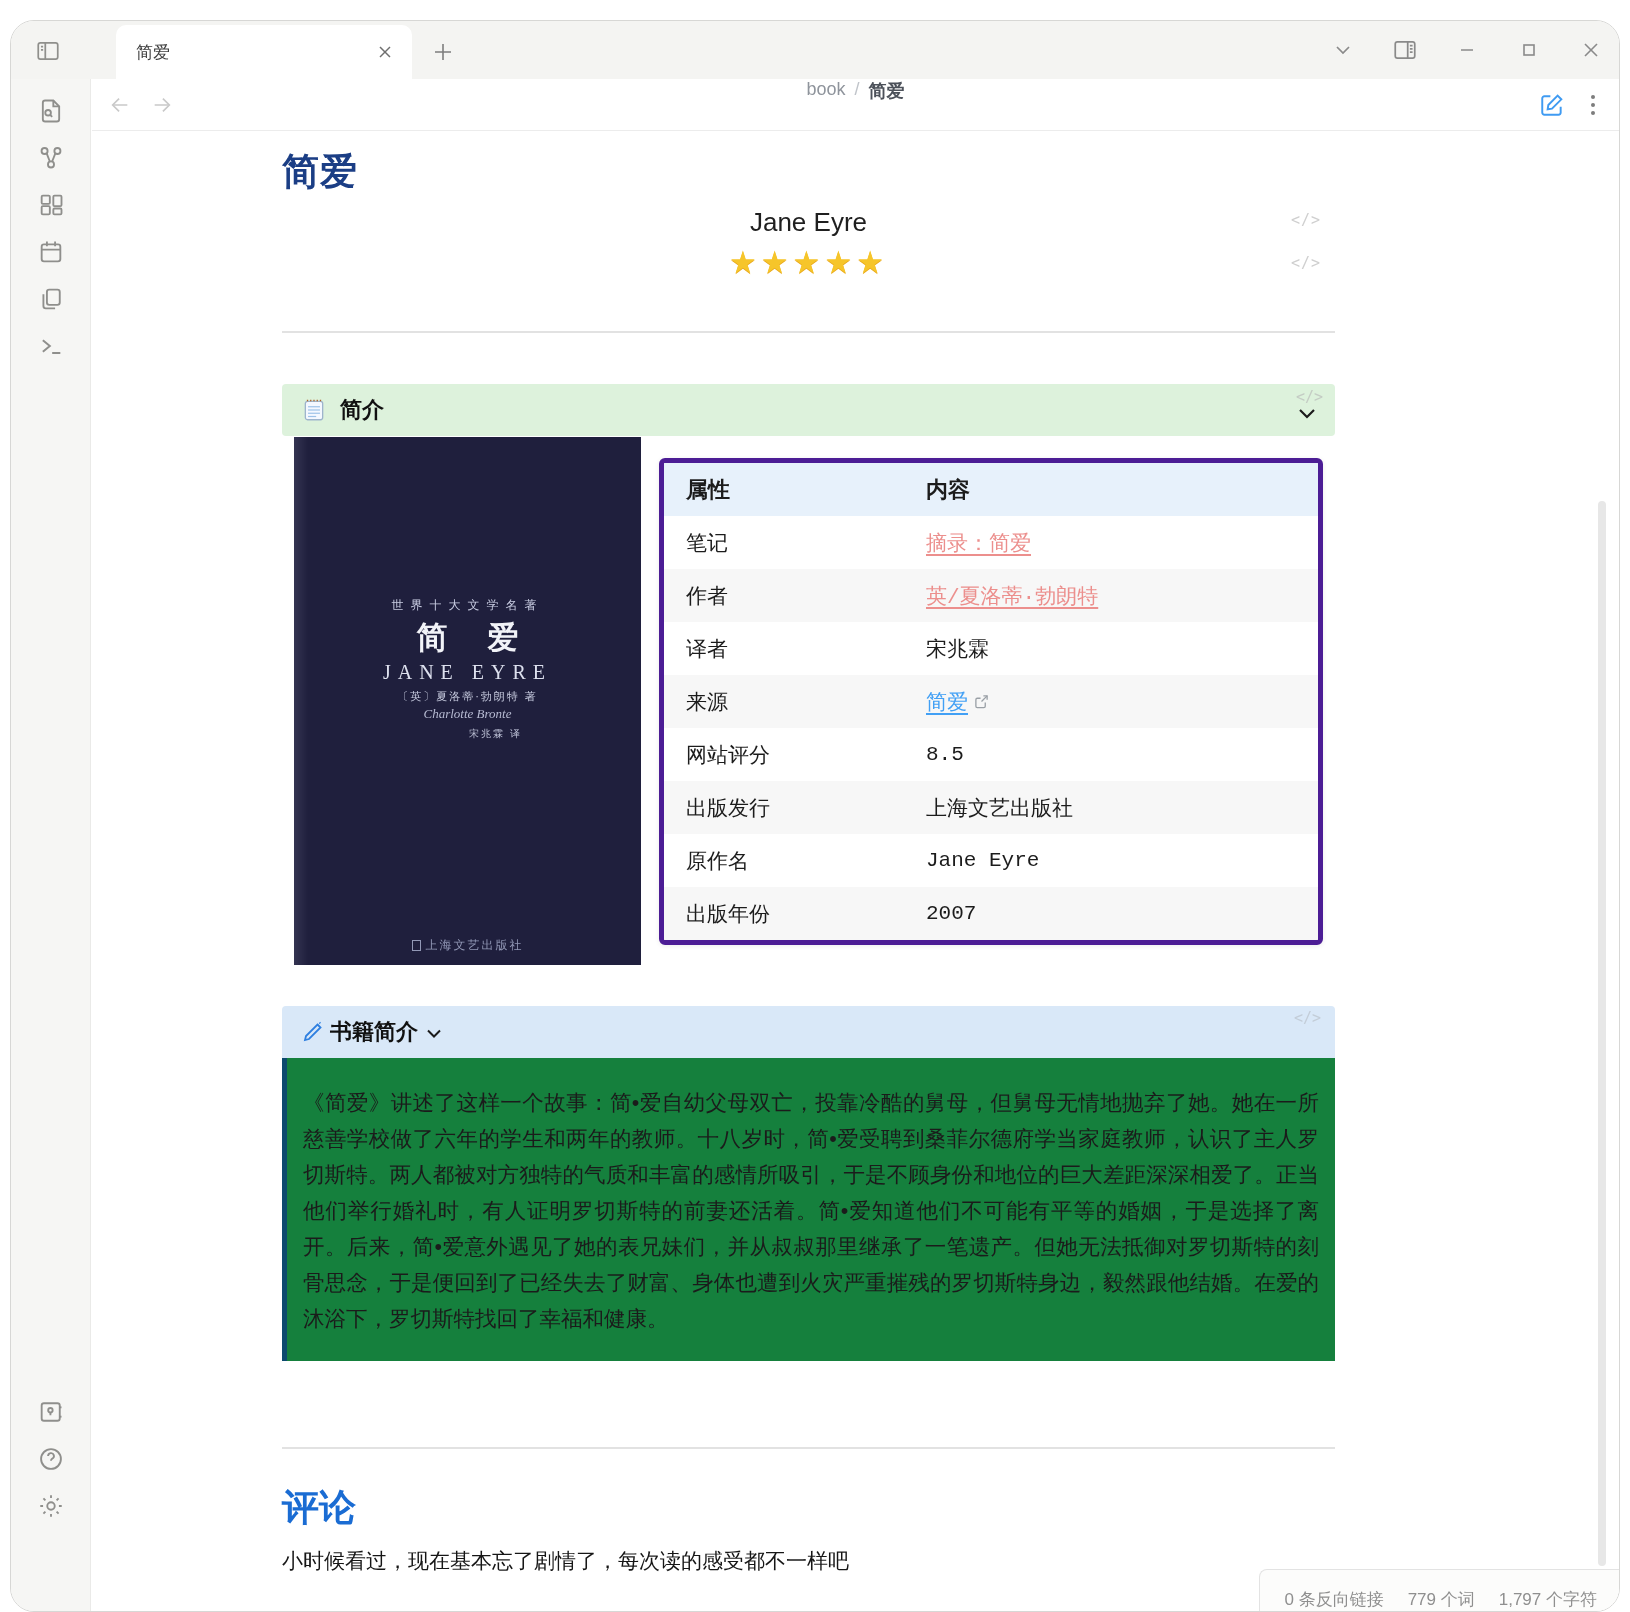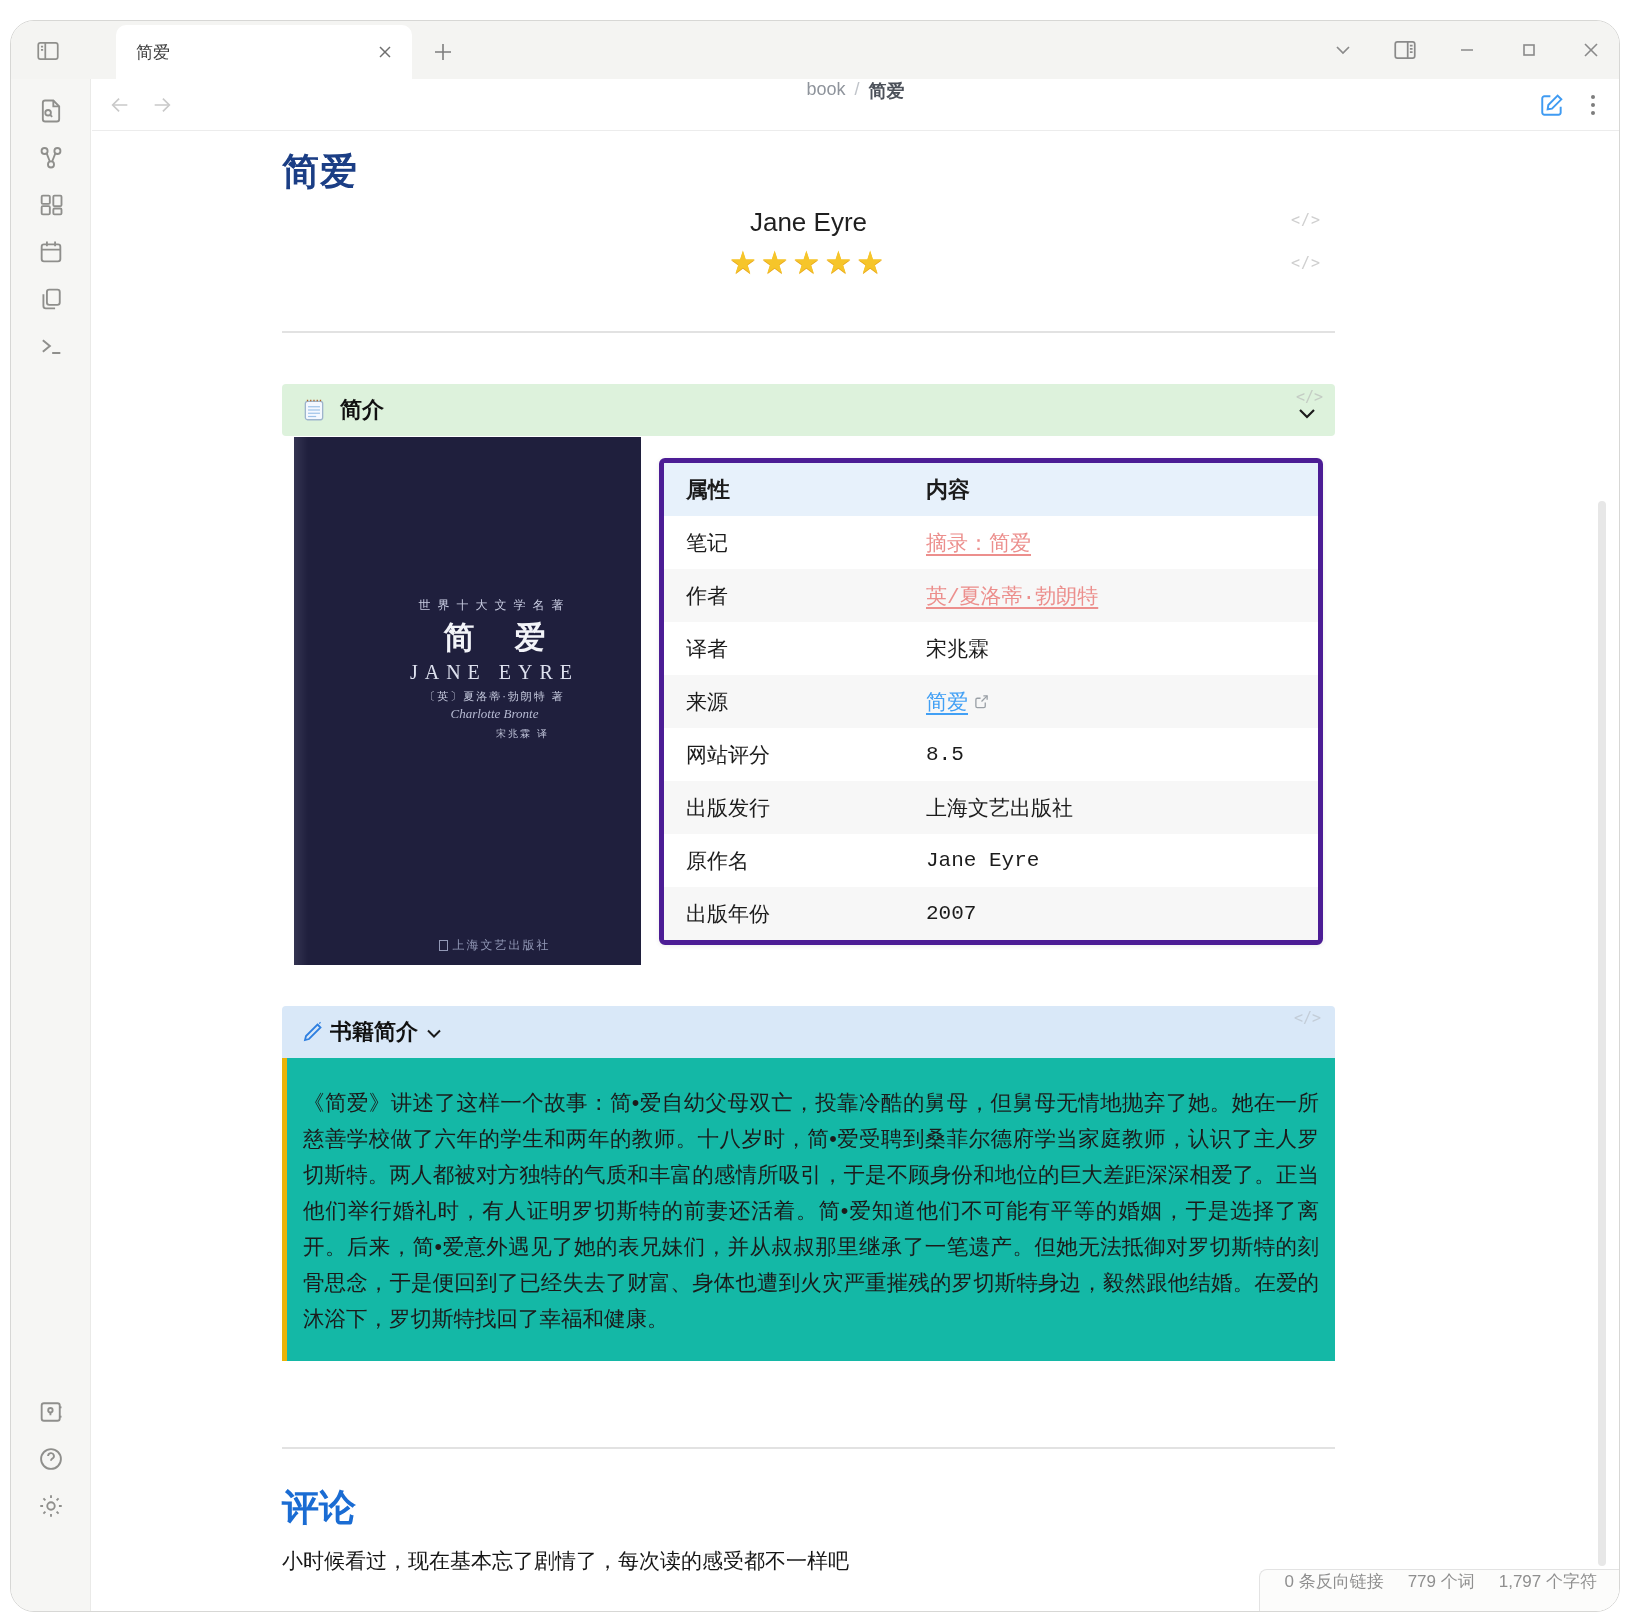--- a/index.html
+++ b/index.html
@@ -47,21 +47,21 @@
 
   
   .callout-green-head { position:relative; margin-top:51px; height:52px; background:#ddf2dc; border-radius:4px; display:flex; align-items:center; padding-left:19px; gap:13px; }
   .callout-head-title { font-size:22px; font-weight:bold; color:#111; }
   .green-right { position:absolute; right:12px; top:4px; text-align:right; }
   .green-right .code-marker2 { color:#c4ccc4; font-size:15px; font-family:"DejaVu Sans Mono",monospace; }
   .green-right .chev { margin-top:-2px; }
 
   .intro-row { display:flex; }
   .cover { margin-left:12px; margin-top:1px; width:347px; height:528px; flex:0 0 auto;
-    background:linear-gradient(90deg,#343452 0px,#26264400 14px),#1f1f3d; color:#fff; position:relative; text-align:center;padding-left:27px; }
+    background:linear-gradient(90deg,#343452 0px,#26264400 14px),#1f1f3d; color:#fff; position:relative; text-align:center; }
   .cover-series { position:absolute; top:160px; width:100%; font-size:12px; letter-spacing:7px; color:#c9cde2; }
   .cover-title-cn { position:absolute; top:180px; width:100%; font-size:31px; font-weight:bold; letter-spacing:40px; text-indent:40px; color:#f2f3f8; }
   .cover-title-en { position:absolute; top:224px; width:100%; font-family:"Liberation Serif","DejaVu Serif",serif; font-size:20px; letter-spacing:7px; color:#dde0ee; }
   .cover-author { position:absolute; top:252px; width:100%; font-size:11px; letter-spacing:2px; color:#c6cade; }
   .cover-author-en { position:absolute; top:269px; width:100%; font-family:"Liberation Serif","DejaVu Serif",serif; font-style:italic; font-size:13px; color:#b6bad2; }
   .cover-translator { position:absolute; top:290px; width:100%; font-size:10px; letter-spacing:2px; color:#bdc1d6;margin-left:28px; }
   .cover-publisher { position:absolute; top:500px; width:100%; font-size:12px; letter-spacing:2px; color:#9298b6; display:flex; align-items:center; justify-content:center; gap:5px; }
   .pub-mark { display:inline-block; width:9px; height:11px; border:1px solid #9298b6; }
 
   .info-table { margin-left:18px; margin-top:22px; width:664px; border-radius:6px; overflow:hidden;
@@ -69,28 +69,28 @@
   .trow { display:flex; align-items:center; height:53px; padding-left:22px; background:#fff; }
   .trow.head { background:#e7f1fb; font-weight:bold; font-size:22px; }
   .trow.alt { background:#f7f7f7; }
   .trow .k { width:240px; color:#1c1c1c; }
   .trow .v { color:#1c1c1c; display:flex; align-items:center; gap:6px; }
   a.link-pink { color:#ec8f8d; text-decoration:underline; text-underline-offset:4px; }
   a.link-blue { color:#42a0f5; text-decoration:underline; text-underline-offset:4px; }
 
   .callout-blue-head { position:relative; margin-top:41px; height:52px; background:#d9e8f8; border-radius:4px 4px 0 0; display:flex; align-items:center; padding-left:19px; gap:5px; }
   .callout-blue-head .code-marker3 { position:absolute; right:14px; top:3px; color:#c3cdd8; font-size:15px; font-family:"DejaVu Sans Mono",monospace; }
-  .callout-blue-body { border-left:5px solid #eab308; background:#14b8a6; padding:27px 16px 24px 16px; }
+  .callout-blue-body { border-left:5px solid #0c4a6e; background:#15803d; padding:27px 16px 24px 16px; }
   .callout-blue-body p { font-size:21.5px; line-height:36px; color:#1b1b1b; text-align:justify; }
 
   .hr2 { margin-top:86px; height:2px; background:#e2e2e2; border:none; }
   h2.comments-title { margin-top:34px; font-size:37px; font-weight:bold; color:#1a6cd3; }
   .comment-text { margin-top:14px; font-size:21px; color:#161616; }
 
-  .statusbar { position:absolute; right:0; bottom:0; height:42px; background:#fcfcfb; border:1px solid #e3e3e3; border-right:none; border-bottom:none; border-radius:8px 0 0 0; display:flex; align-items:flex-start; gap:24px; padding:0 22px 0 24px; font-size:17px; color:#8f8f8f; }
+  .statusbar { position:absolute; right:0; bottom:0; height:42px; background:#fcfcfb; border:1px solid #e3e3e3; border-right:none; border-bottom:none; border-radius:8px 0 0 0; display:flex; align-items:flex-end; gap:24px; padding:0 22px 0 24px; font-size:17px; color:#8f8f8f; }
   .scroll-thumb { position:absolute; right:13px; top:370px; width:8px; height:1065px; background:#e7e7e7; border-radius:4px; }
 
   svg { display:block; }
 </style>
 </head>
 <body>
 
 <div class="window">
 
   <div class="titlebar">

